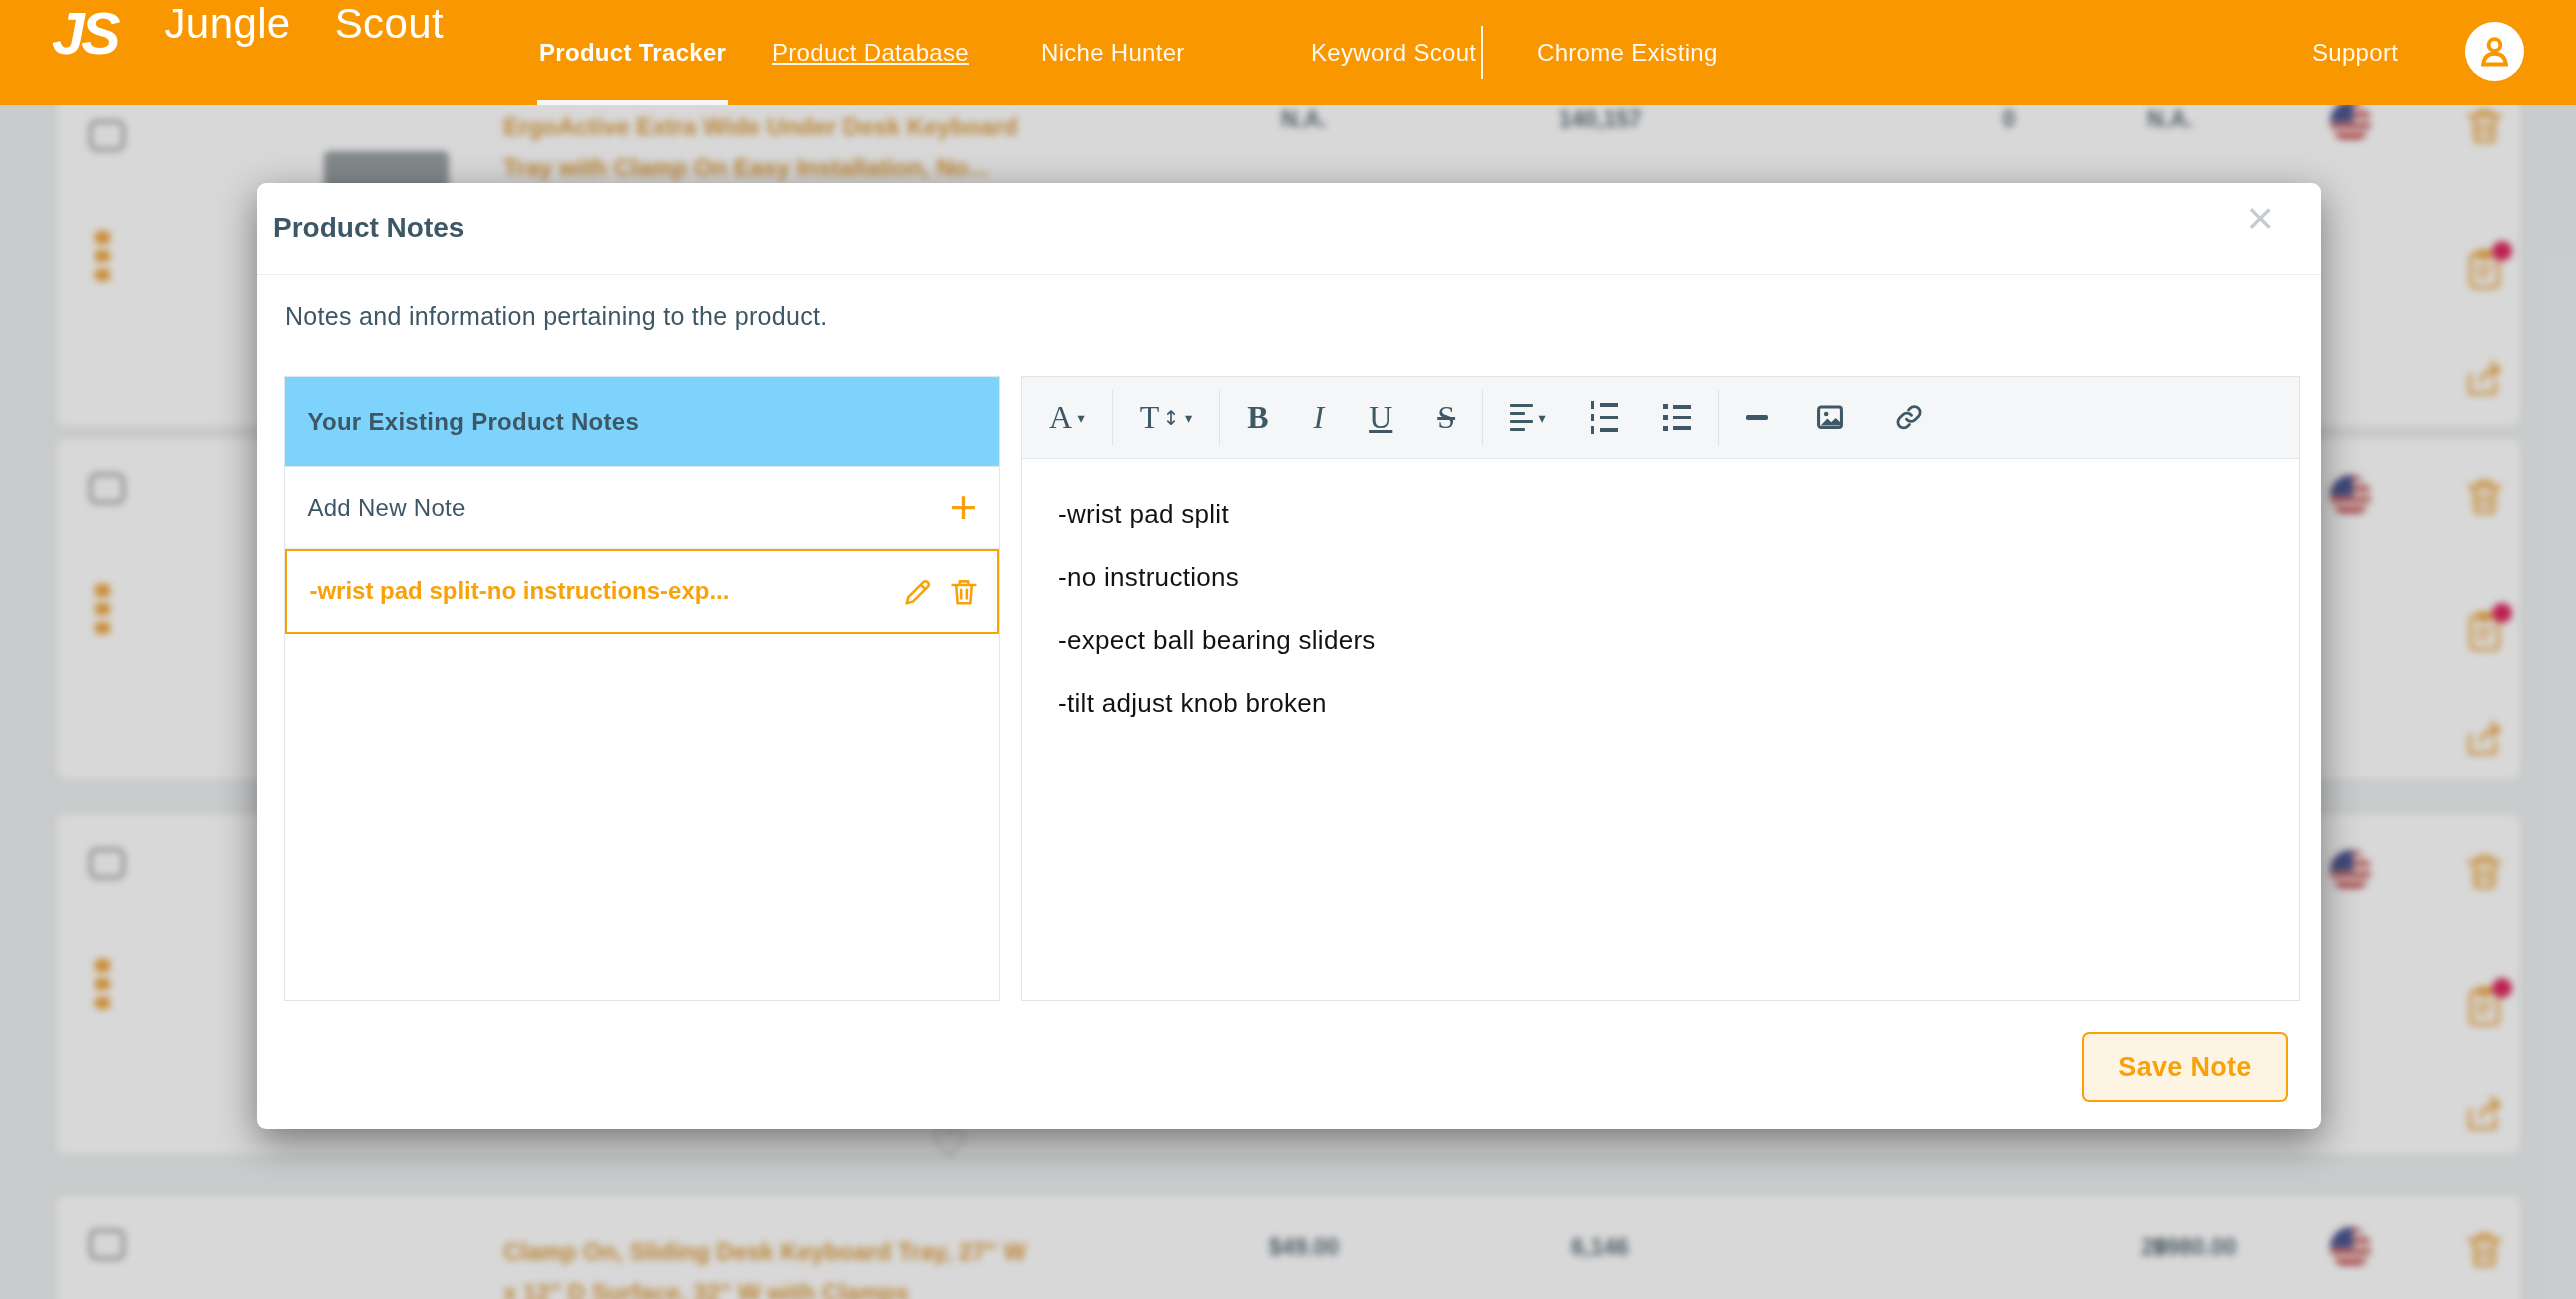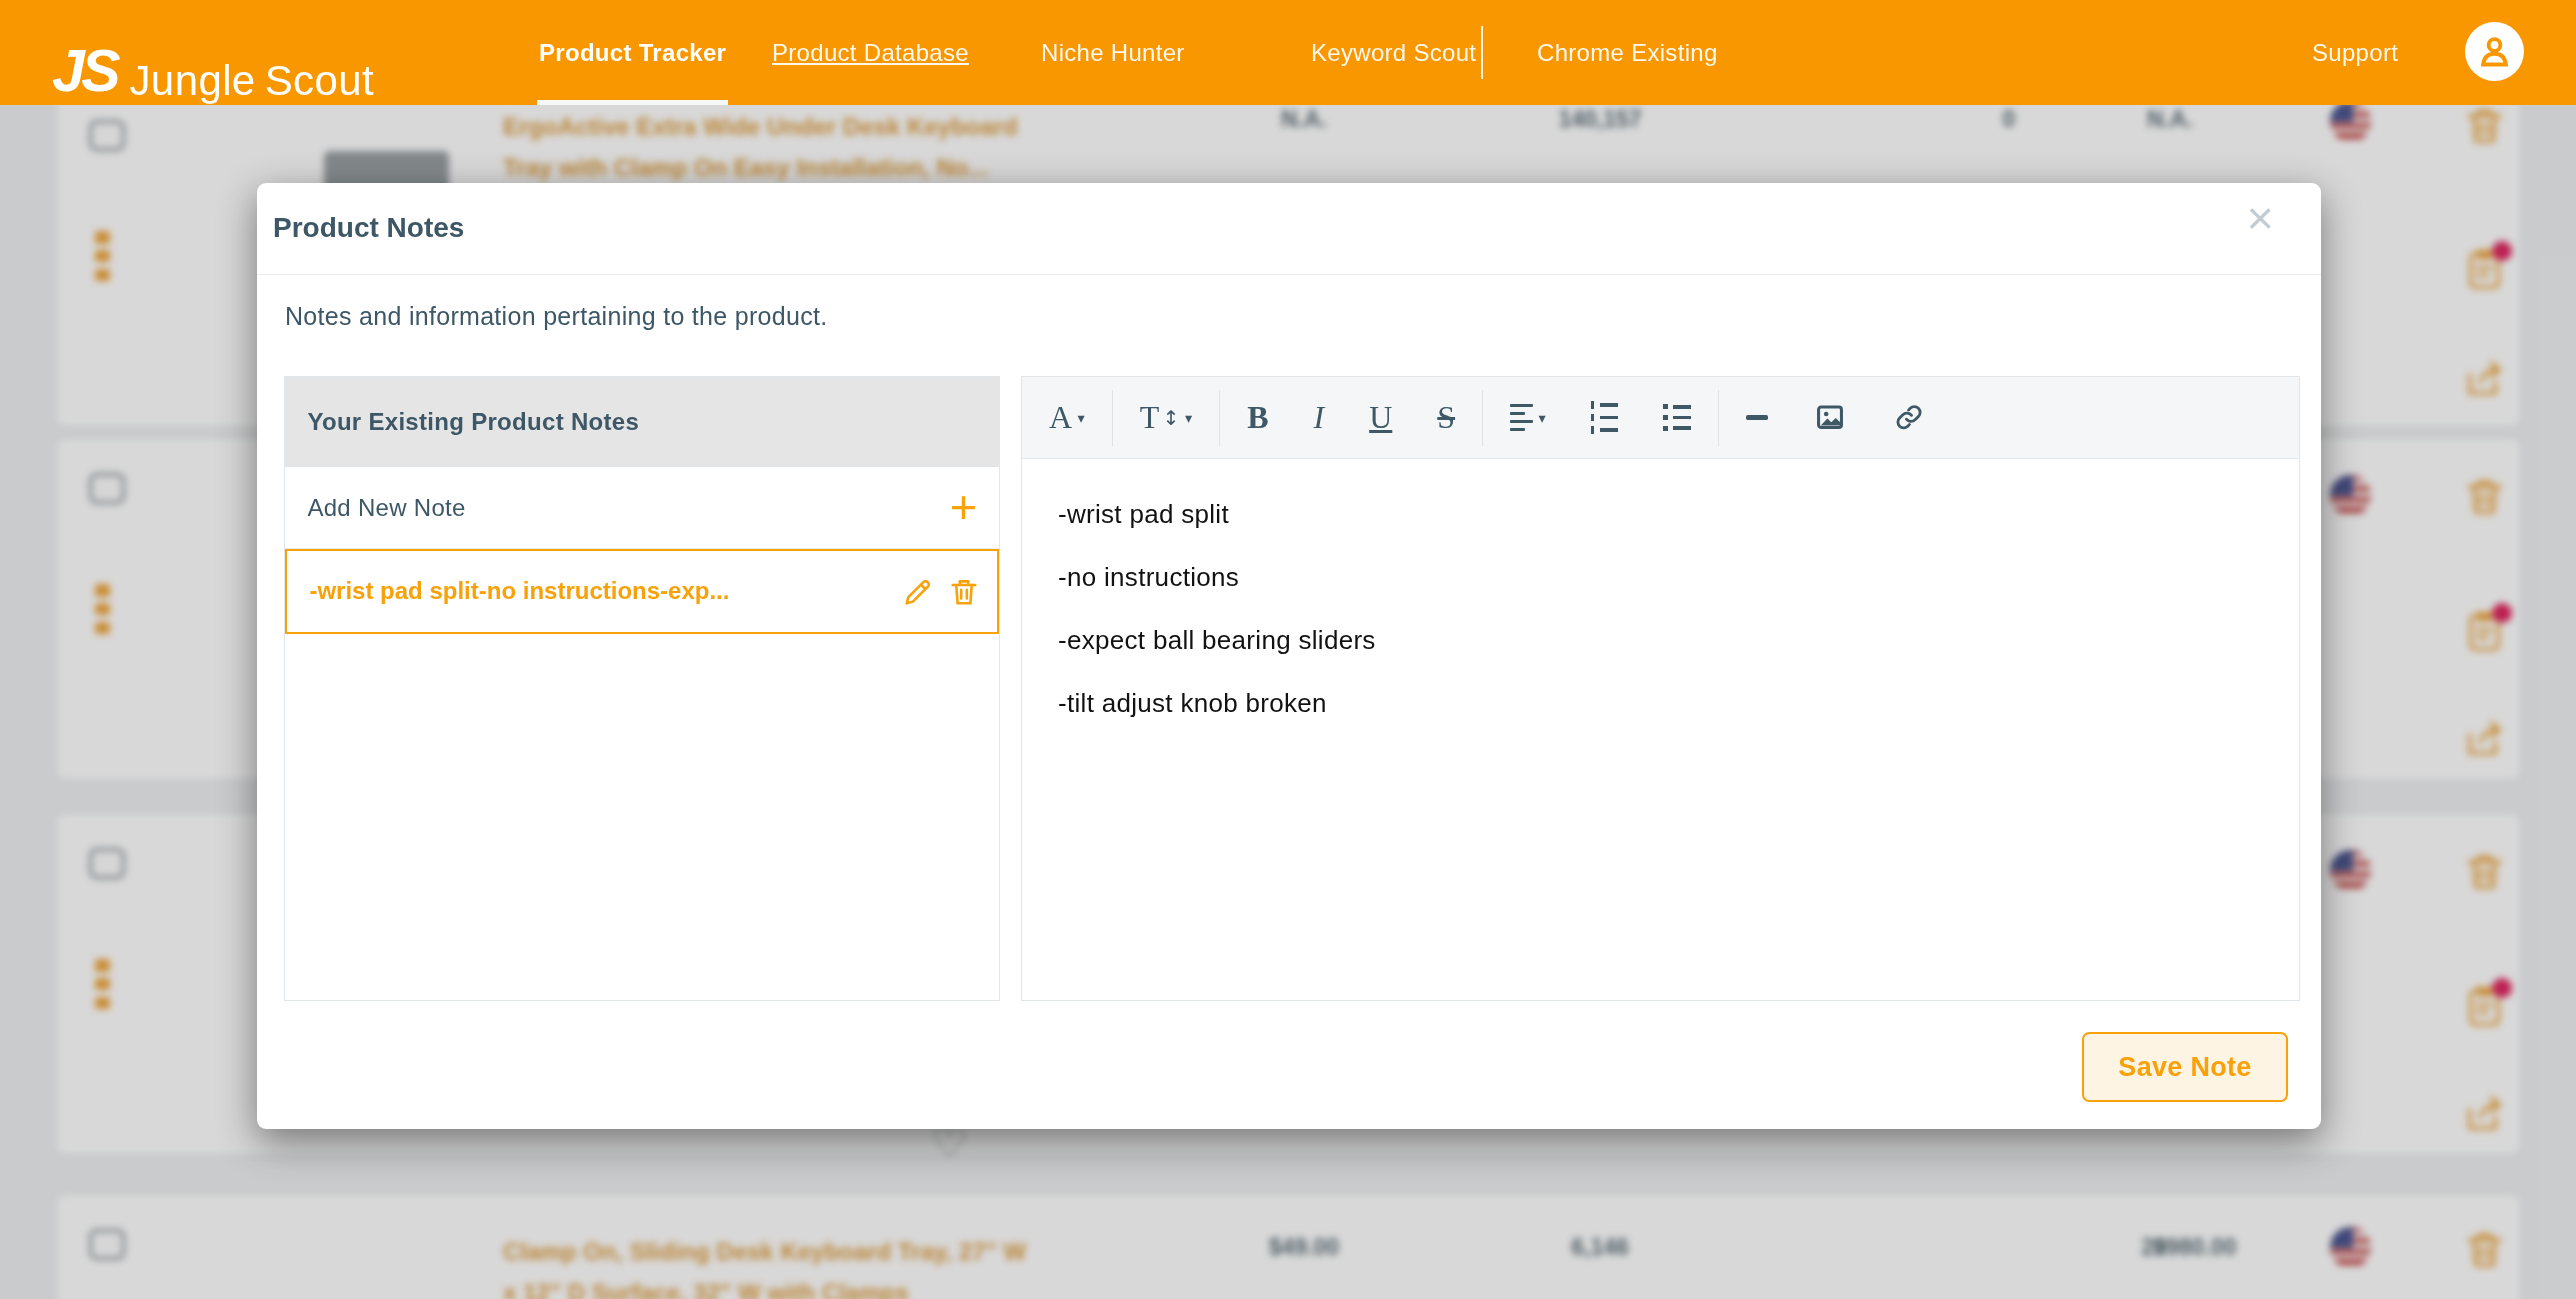--- a/index.html
+++ b/index.html
@@ -29,21 +29,21 @@
   .row-icon{position:absolute;left:2404px;width:47px;height:47px;color:#eca43d;}
   .row-icon svg{width:47px;height:47px;stroke:#eca43d;fill:none;stroke-width:1.7;stroke-linecap:round;stroke-linejoin:round;}
   .badge-dot{position:absolute;right:-3.6px;top:-5.4px;width:20px;height:20px;border-radius:50%;background:#df2560;}
   .heart{position:absolute;left:874px;top:305px;font-size:41px;color:#97a1a7;}
 
   
   .overlay{position:absolute;left:0;top:105px;right:0;bottom:0;background:rgba(15,15,15,0.16);}
 
   
   .nav{position:absolute;left:0;top:0;width:100%;height:105px;background:var(--nav_bg);z-index:5;}
-  .logo{position:absolute;left:52px;top:0;height:105px;display:flex;align-items:flex-end;color:#fff;}
+  .logo{position:absolute;left:52px;top:0;height:105px;display:flex;align-items:flex-start;color:#fff;gap:35px;}
   .logo .mono{font-size:59px;font-weight:800;font-style:italic;letter-spacing:-3.6px;margin-right:12.5px;}
   .logo .b1{font-size:42px;font-weight:400;letter-spacing:0.4px;}
   .logo .b2{font-size:42px;font-weight:300;margin-left:9px;letter-spacing:0.4px;}
   .nav-link{position:absolute;top:0;height:105px;line-height:105px;font-size:24px;font-weight:500;color:rgba(255,255,255,0.93);letter-spacing:0.3px;cursor:pointer;}
   .nav-link.active{font-weight:700;color:#fff;}
   .nav-link.active::after{content:"";position:absolute;left:-1.8px;right:-1.8px;bottom:0;height:5.4px;background:#f6f7f7;}
   .nav-divider{position:absolute;left:1481px;top:26px;width:1.8px;height:53px;background:rgba(255,255,255,0.9);}
   .avatar{position:absolute;left:2465px;top:22.4px;width:59px;height:59px;border-radius:50%;background:#fff;display:flex;align-items:center;justify-content:center;}
   .avatar svg{width:39px;height:39px;stroke:var(--nav_bg);fill:none;stroke-width:2.4;stroke-linecap:round;}
 
@@ -52,21 +52,21 @@
     box-shadow:0 12.5px 39px rgba(0,0,0,0.45);z-index:10;}
   .modal-title{position:absolute;left:16px;top:29px;font-size:28px;font-weight:700;color:var(--slate);}
   .modal-close{position:absolute;right:47px;top:10.8px;font-size:47px;font-weight:300;color:var(--close_gray);cursor:pointer;line-height:1;}
   .modal-hr{position:absolute;left:0;top:91px;width:100%;height:0.9px;background:#e9edef;}
   .modal-sub{position:absolute;left:28px;top:119px;font-size:25px;color:var(--slate);letter-spacing:0.3px;}
 
   .panel{position:absolute;top:193px;height:625px;border:0.9px solid var(--muted_border);background:#fff;}
   .panel-notes{left:27px;width:716px;}
   .panel-editor{left:764px;width:1279px;}
 
-  .notes-head{height:90px;background:#e5e5e5;border-bottom:0.9px solid var(--muted_border);line-height:90px;padding-left:22.4px;
+  .notes-head{height:90px;background:#7dd3fc;border-bottom:0.9px solid var(--muted_border);line-height:90px;padding-left:22.4px;
     font-size:24px;font-weight:600;color:var(--slate);letter-spacing:0.3px;}
   .note-add{position:relative;height:82px;border-bottom:0.9px solid #e9edef;line-height:82px;padding-left:22.4px;font-size:24px;color:var(--slate);letter-spacing:0.3px;cursor:pointer;}
   .note-add .plus{position:absolute;right:21.5px;top:0;font-size:47px;font-weight:200;color:var(--accent);line-height:79px;}
   .note-item{position:relative;height:85px;border:2.7px solid var(--accent);line-height:80px;padding-left:22.4px;
     font-size:24px;font-weight:700;color:var(--accent);white-space:nowrap;overflow:hidden;cursor:pointer;}
   .note-item .acts{position:absolute;right:16px;top:0;height:100%;display:flex;align-items:center;gap:12.5px;}
   .note-item .acts svg{width:34px;height:34px;stroke:var(--accent);fill:none;stroke-width:1.8;stroke-linecap:round;stroke-linejoin:round;cursor:pointer;}
 
   .toolbar{height:82px;background:var(--toolbar_bg);border-bottom:1.8px solid #e2e8ea;display:flex;align-items:center;color:#3f5866;}
   .tb-group{display:flex;align-items:center;gap:45px;padding:0 27px;height:56px;}

